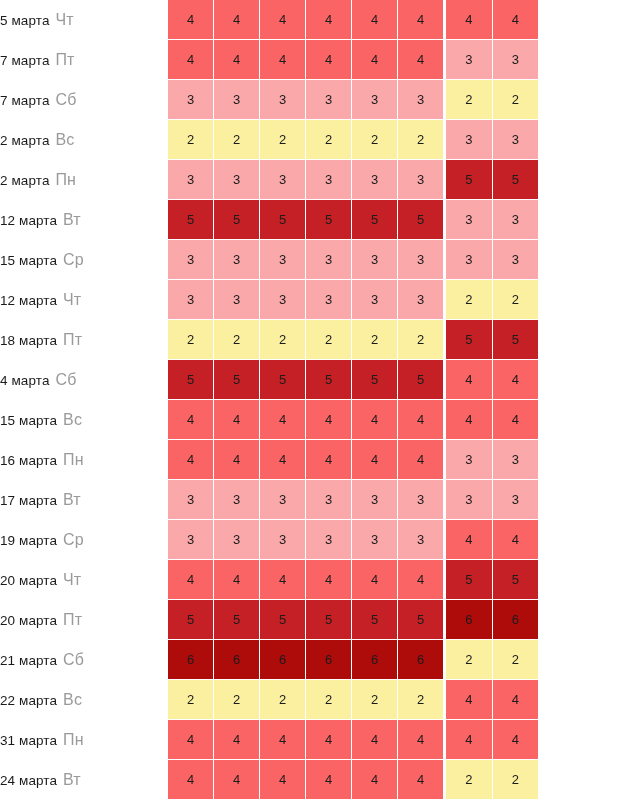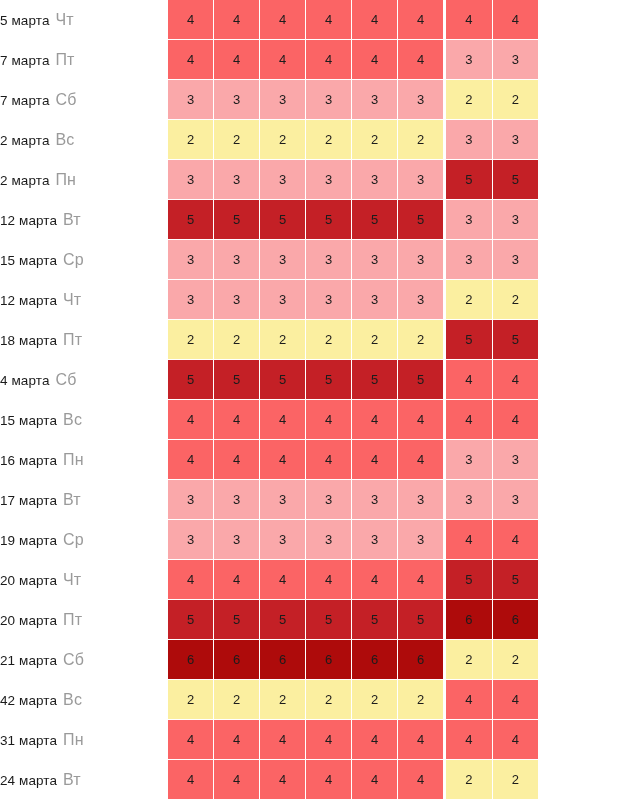--- a/index.html
+++ b/index.html
@@ -442,21 +442,21 @@
       </div>
       <div class="gap"></div>
       <div class="block block-side">
         <div class="cell v2">2</div>
         <div class="cell v2">2</div>
       </div>
       <div class="tail"></div>
     </div>
     <div class="row">
       <div class="label-cell">
-        <span class="date-text">42 марта</span>
+        <span class="date-text">22 марта</span>
         <span class="dow-text">Вс</span>
       </div>
       <div class="block block-main">
         <div class="cell v2">2</div>
         <div class="cell v2">2</div>
         <div class="cell v2">2</div>
         <div class="cell v2">2</div>
         <div class="cell v2">2</div>
         <div class="cell v2">2</div>
       </div>

